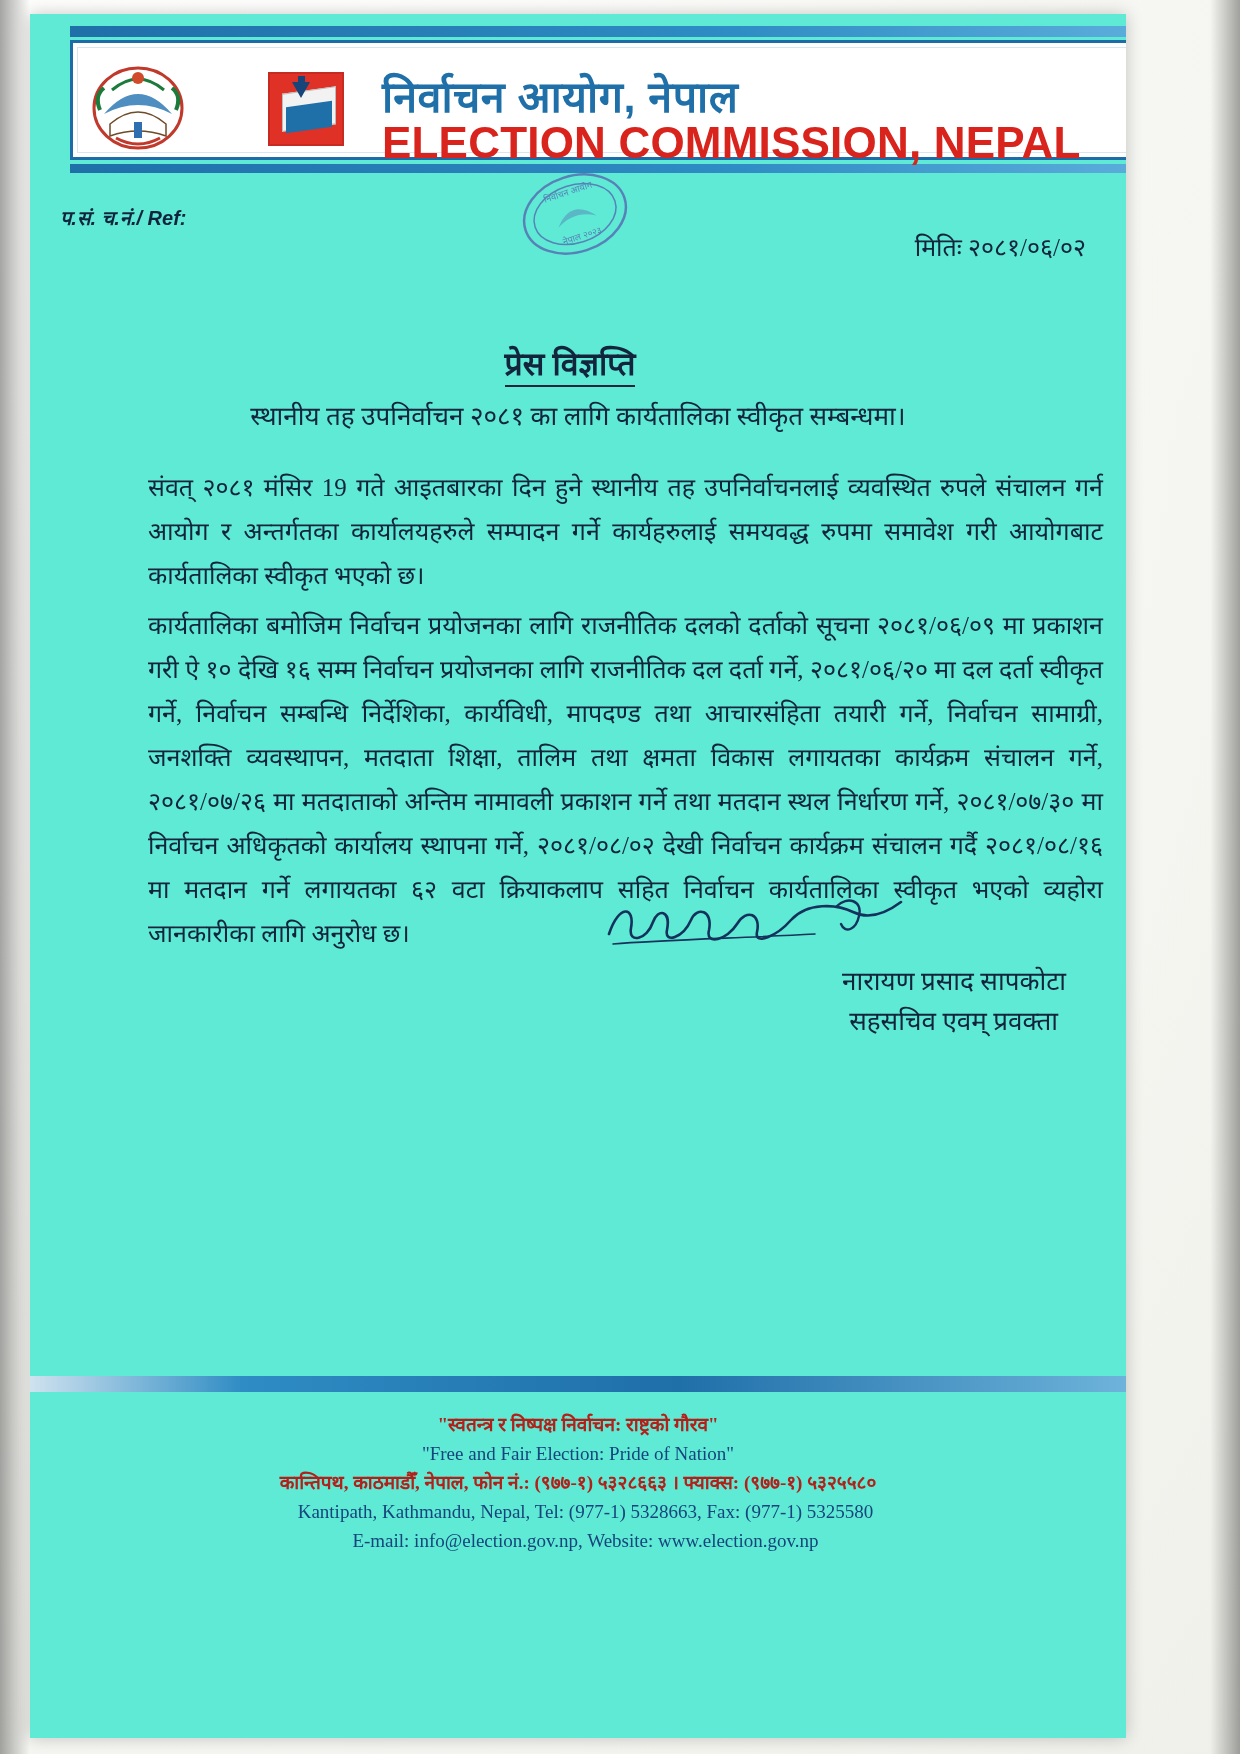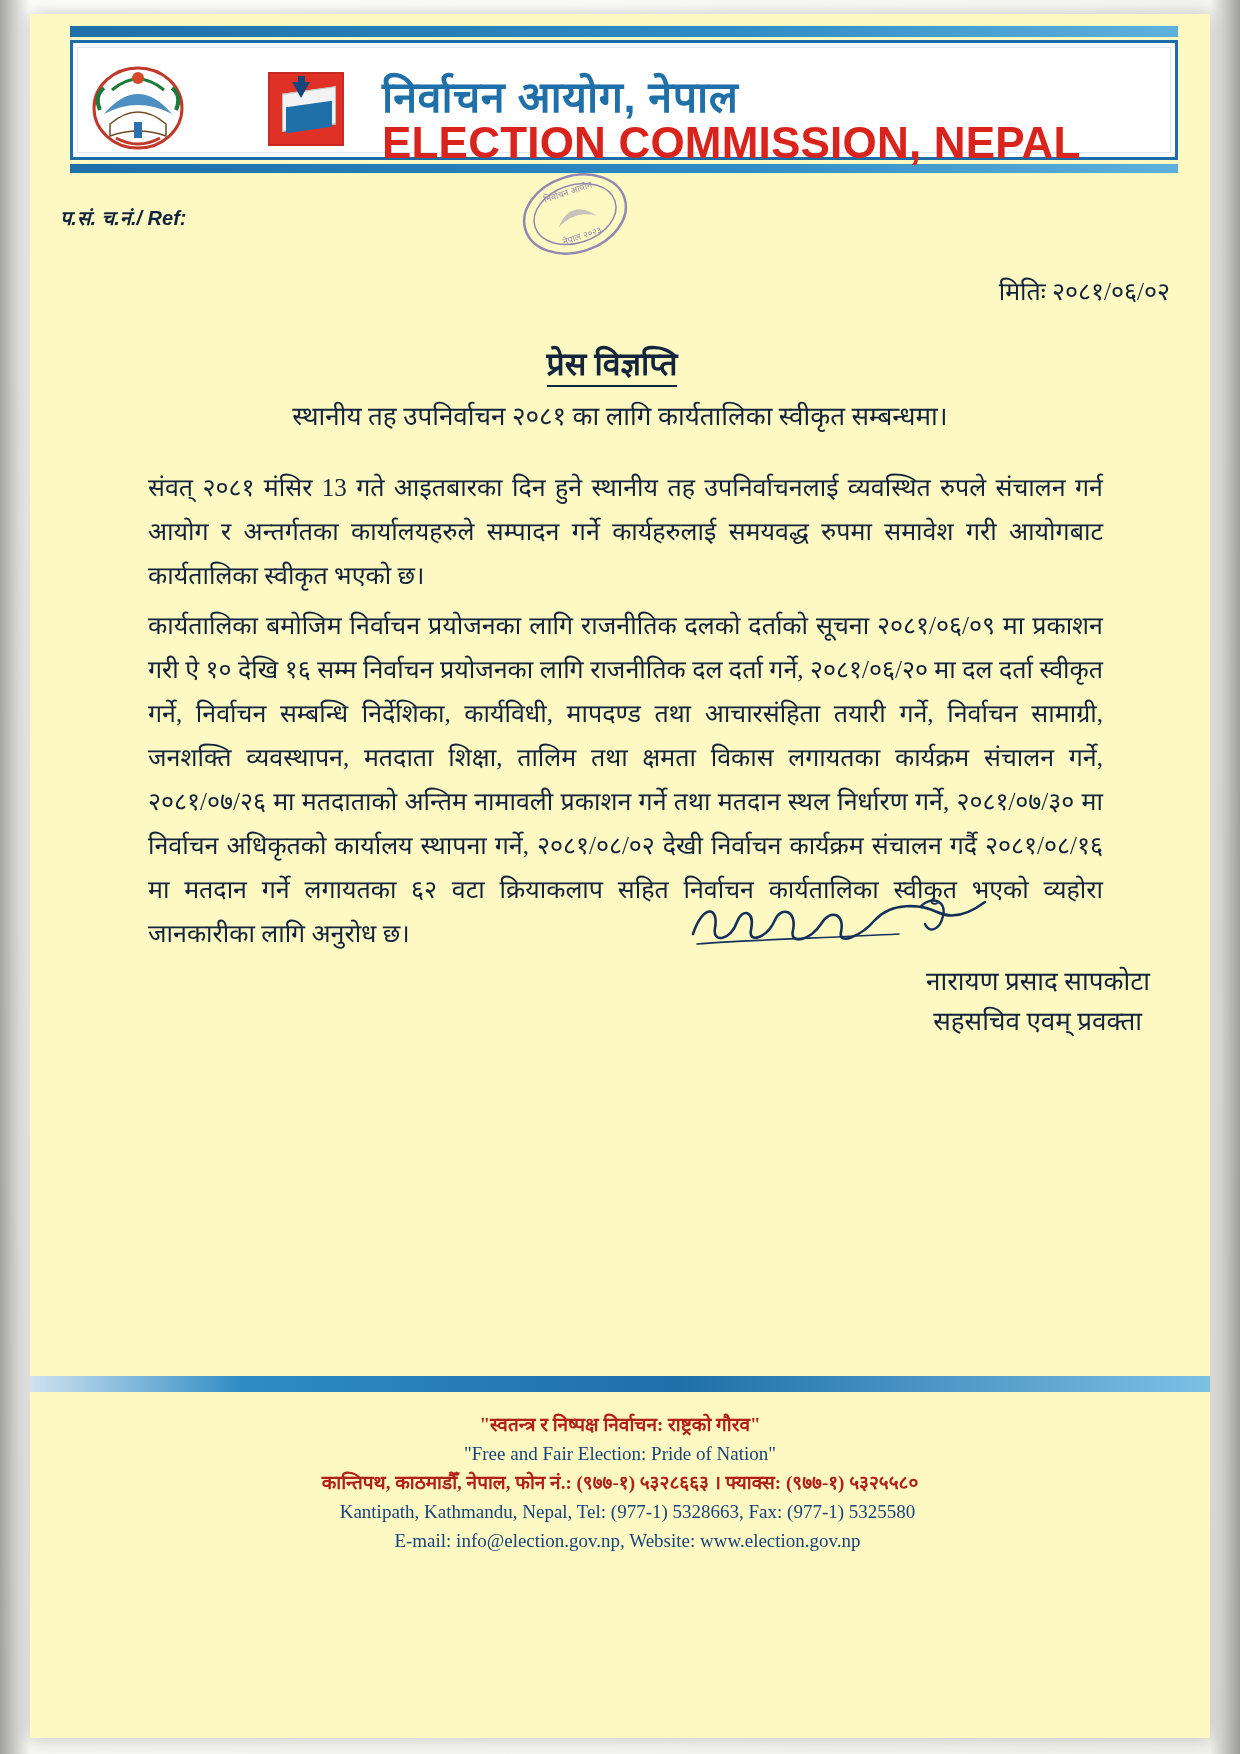--- a/index.html
+++ b/index.html
@@ -24,23 +24,23 @@
     background:
       radial-gradient(ellipse at 20% 10%, rgba(255,255,255,0.9) 0%, rgba(250,250,246,0.6) 45%, rgba(238,238,232,0.7) 100%),
       linear-gradient(110deg, rgba(255,255,255,0) 0%, rgba(230,230,224,0.35) 100%);
     pointer-events: none;
     z-index: 0;
   }
   .sheet {
     position: absolute;
     left: 30px;
     top: 14px;
-    width: 1180px;
+    width: 1096px;
     height: 1724px;
-    background: #fef9c3;
+    background: #5eead4;
     box-shadow: 0 0 16px rgba(0,0,0,0.22);
     z-index: 1;
     overflow: hidden;
   }
 
   
   .header-band {
     position: absolute;
     left: 40px;
     top: 26px;
@@ -170,21 +170,20 @@
     opacity: 0.62;
     color: #4f3da0;
   }
   .date-line1 {
     position: absolute;
     right: 40px;
     top: 215px;
     font-size: 25px;
     color: #11243c;
     white-space: nowrap;
-    margin-top: 44px;
   }
   .date-line2 {
     position: absolute;
     right: 40px;
     top: 252px;
     font-size: 25px;
     color: #11243c;
     white-space: nowrap;
   }
 
@@ -344,21 +343,21 @@
     </div>
 
     <div class="date-line1">मितिः २०८१/०६/०२</div>
 
     <div class="press-title">
       <span class="u">प्रेस विज्ञप्ति</span>
     </div>
     <div class="subject">स्थानीय तह उपनिर्वाचन २०८१ का लागि कार्यतालिका स्वीकृत सम्बन्धमा।</div>
 
     <div class="body">
-      <p>संवत् २०८१ मंसिर 13 गते आइतबारका दिन हुने स्थानीय तह उपनिर्वाचनलाई व्यवस्थित रुपले संचालन गर्न आयोग र अन्तर्गतका कार्यालयहरुले सम्पादन गर्ने कार्यहरुलाई समयवद्ध रुपमा समावेश गरी आयोगबाट कार्यतालिका स्वीकृत भएको छ।</p>
+      <p>संवत् २०८१ मंसिर 19 गते आइतबारका दिन हुने स्थानीय तह उपनिर्वाचनलाई व्यवस्थित रुपले संचालन गर्न आयोग र अन्तर्गतका कार्यालयहरुले सम्पादन गर्ने कार्यहरुलाई समयवद्ध रुपमा समावेश गरी आयोगबाट कार्यतालिका स्वीकृत भएको छ।</p>
       <p>कार्यतालिका बमोजिम निर्वाचन प्रयोजनका लागि राजनीतिक दलको दर्ताको सूचना २०८१/०६/०९ मा प्रकाशन गरी ऐ १० देखि १६ सम्म निर्वाचन प्रयोजनका लागि राजनीतिक दल दर्ता गर्ने, २०८१/०६/२० मा दल दर्ता स्वीकृत गर्ने, निर्वाचन सम्बन्धि निर्देशिका, कार्यविधी, मापदण्ड तथा आचारसंहिता तयारी गर्ने, निर्वाचन सामाग्री, जनशक्ति व्यवस्थापन, मतदाता शिक्षा, तालिम तथा क्षमता विकास लगायतका कार्यक्रम संचालन गर्ने, २०८१/०७/२६ मा मतदाताको अन्तिम नामावली प्रकाशन गर्ने तथा मतदान स्थल निर्धारण गर्ने, २०८१/०७/३० मा निर्वाचन अधिकृतको कार्यालय स्थापना गर्ने, २०८१/०८/०२ देखी निर्वाचन कार्यक्रम संचालन गर्दै २०८१/०८/१६ मा मतदान गर्ने लगायतका ६२ वटा क्रियाकलाप सहित निर्वाचन कार्यतालिका स्वीकृत भएको व्यहोरा जानकारीका लागि अनुरोध छ।</p>
     </div>
 
     <div class="signature-mark">
       <svg viewBox="0 0 330 60" width="330" height="60" aria-hidden="true">
         <path d="M8 40 C18 10, 34 12, 30 34 C27 50, 46 46, 52 28 C57 14, 70 16, 66 36 C63 50, 82 44, 90 26 C96 12, 112 16, 108 36 C104 52, 126 46, 136 30 C146 14, 160 20, 156 38 C153 52, 176 42, 190 26 C206 8, 236 10, 252 18 C268 26, 284 20, 300 8" fill="none" stroke="#15325c" stroke-width="2.6" stroke-linecap="round"></path>
         <path d="M236 12 C246 2, 262 6, 258 22 C255 36, 244 40, 240 30" fill="none" stroke="#15325c" stroke-width="2.4" stroke-linecap="round"></path>
         <path d="M12 50 C60 46, 140 44, 214 40" fill="none" stroke="#15325c" stroke-width="1.6" stroke-linecap="round"></path>
       </svg>
     </div>

